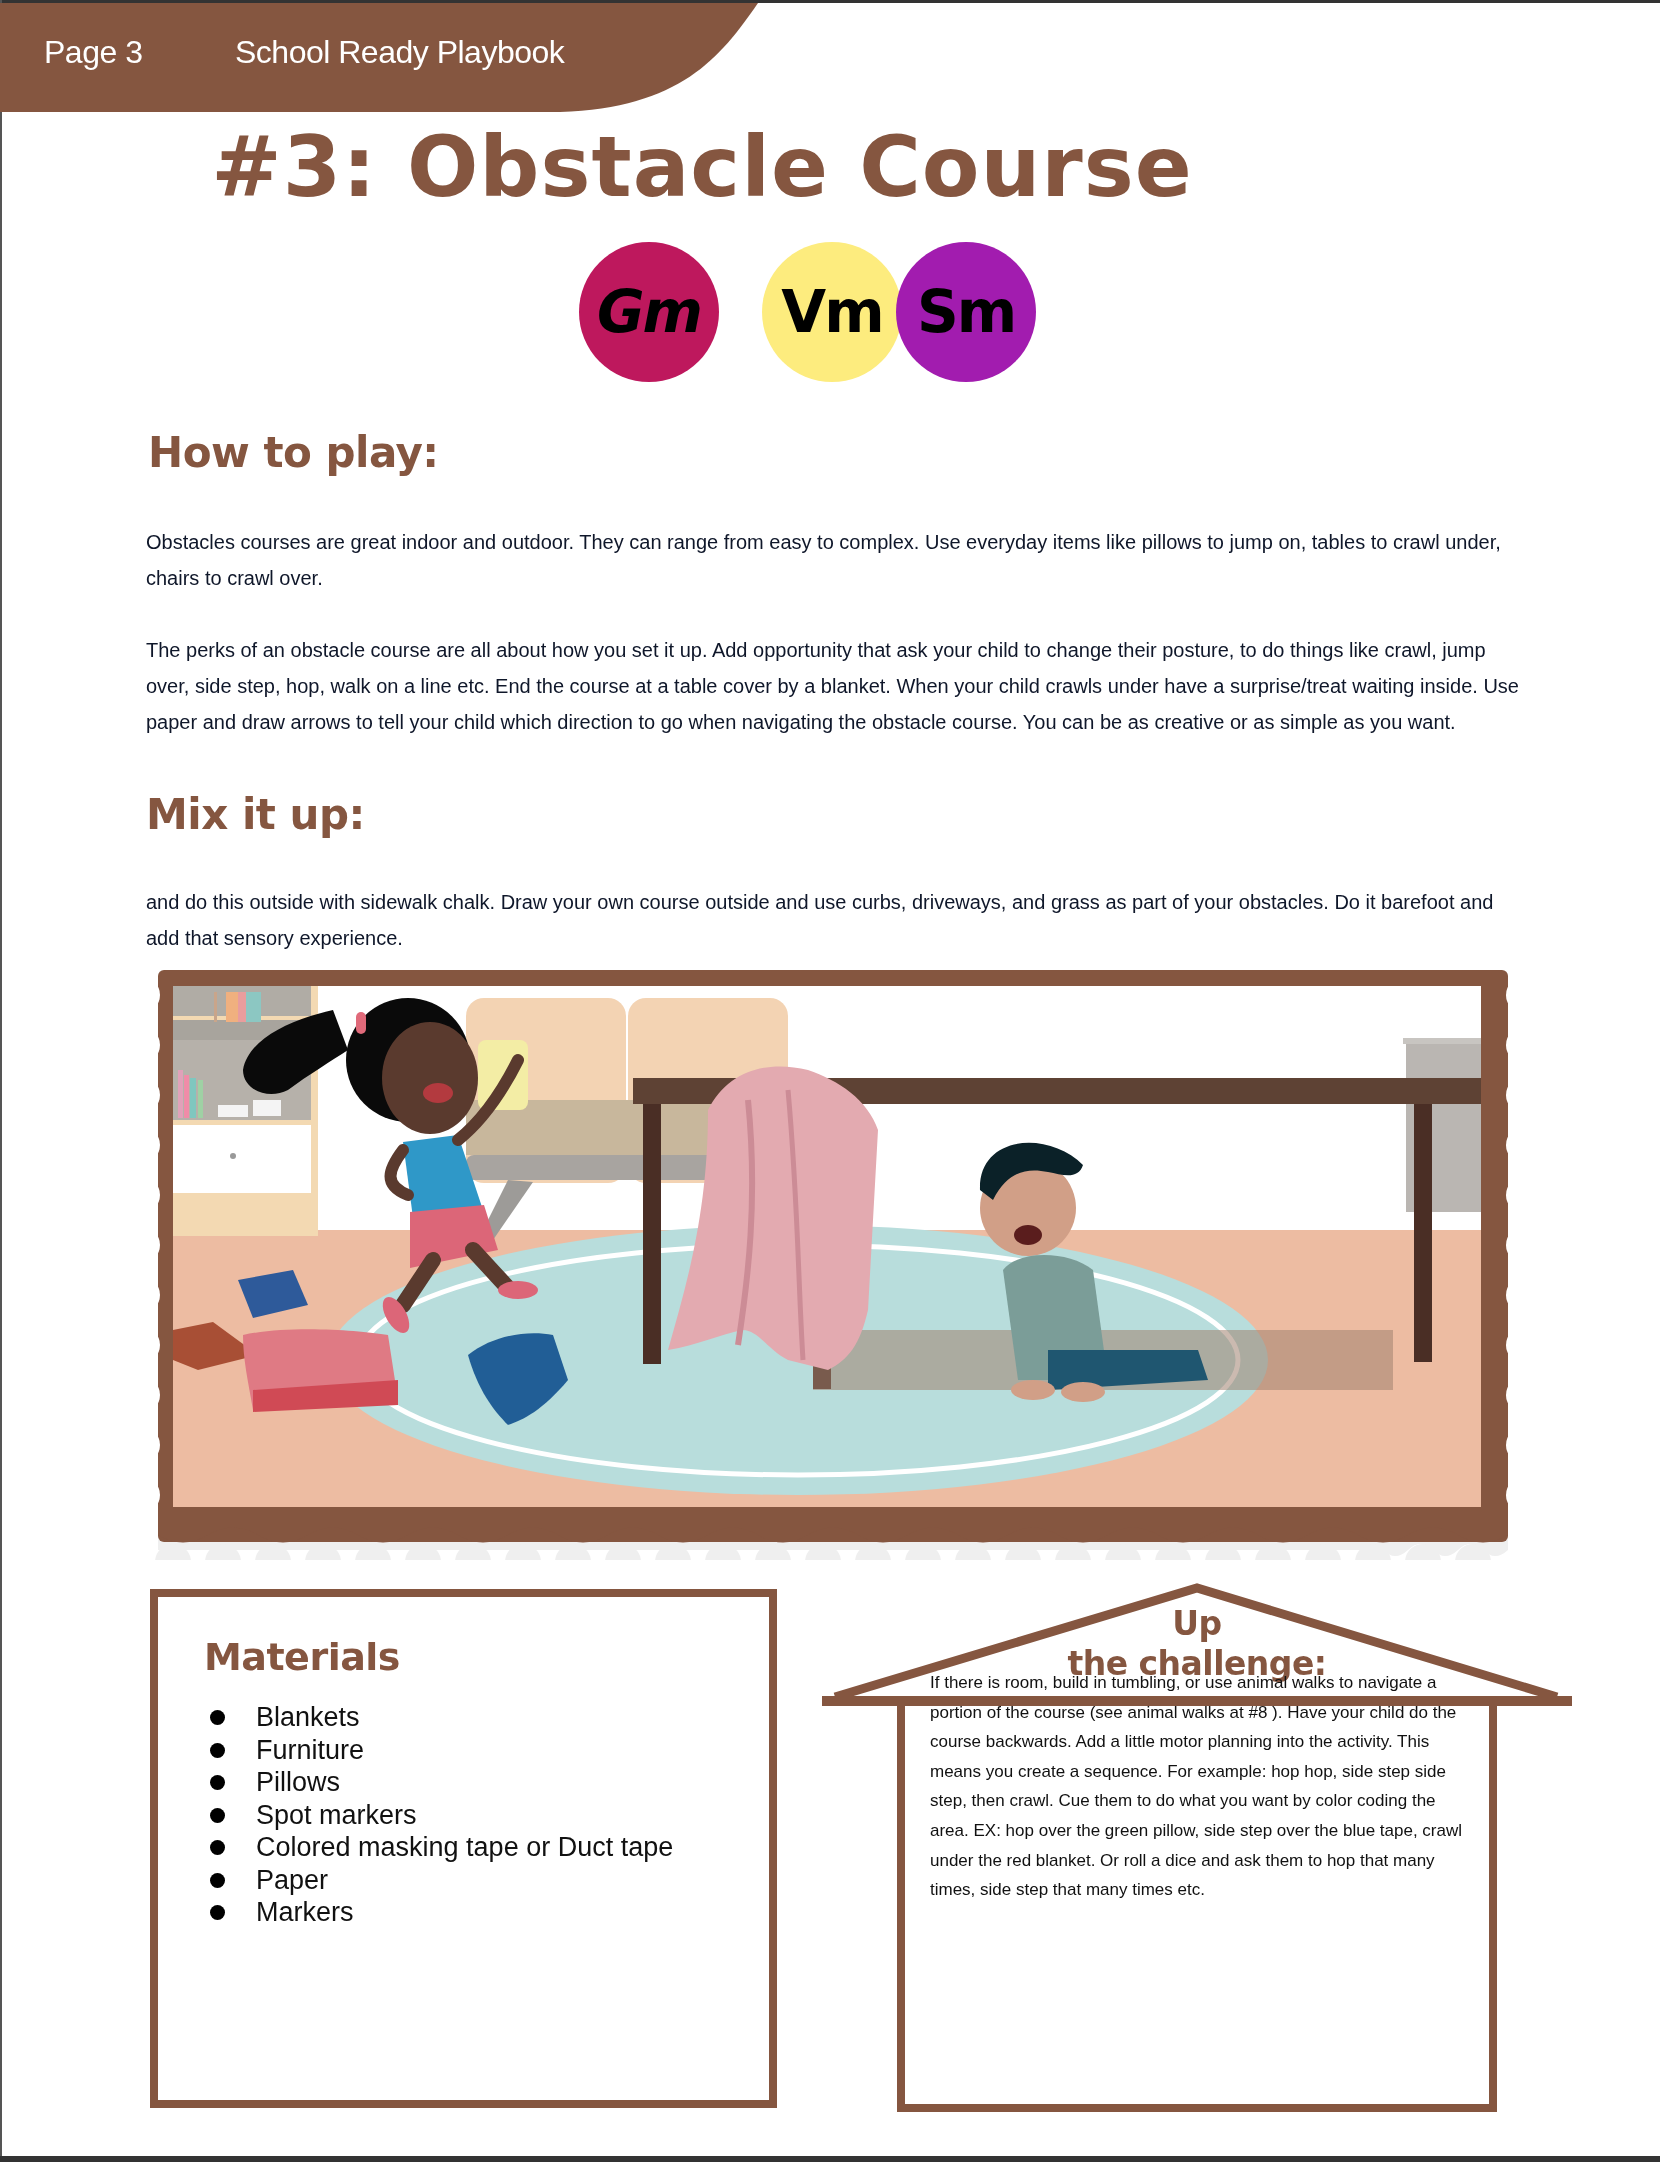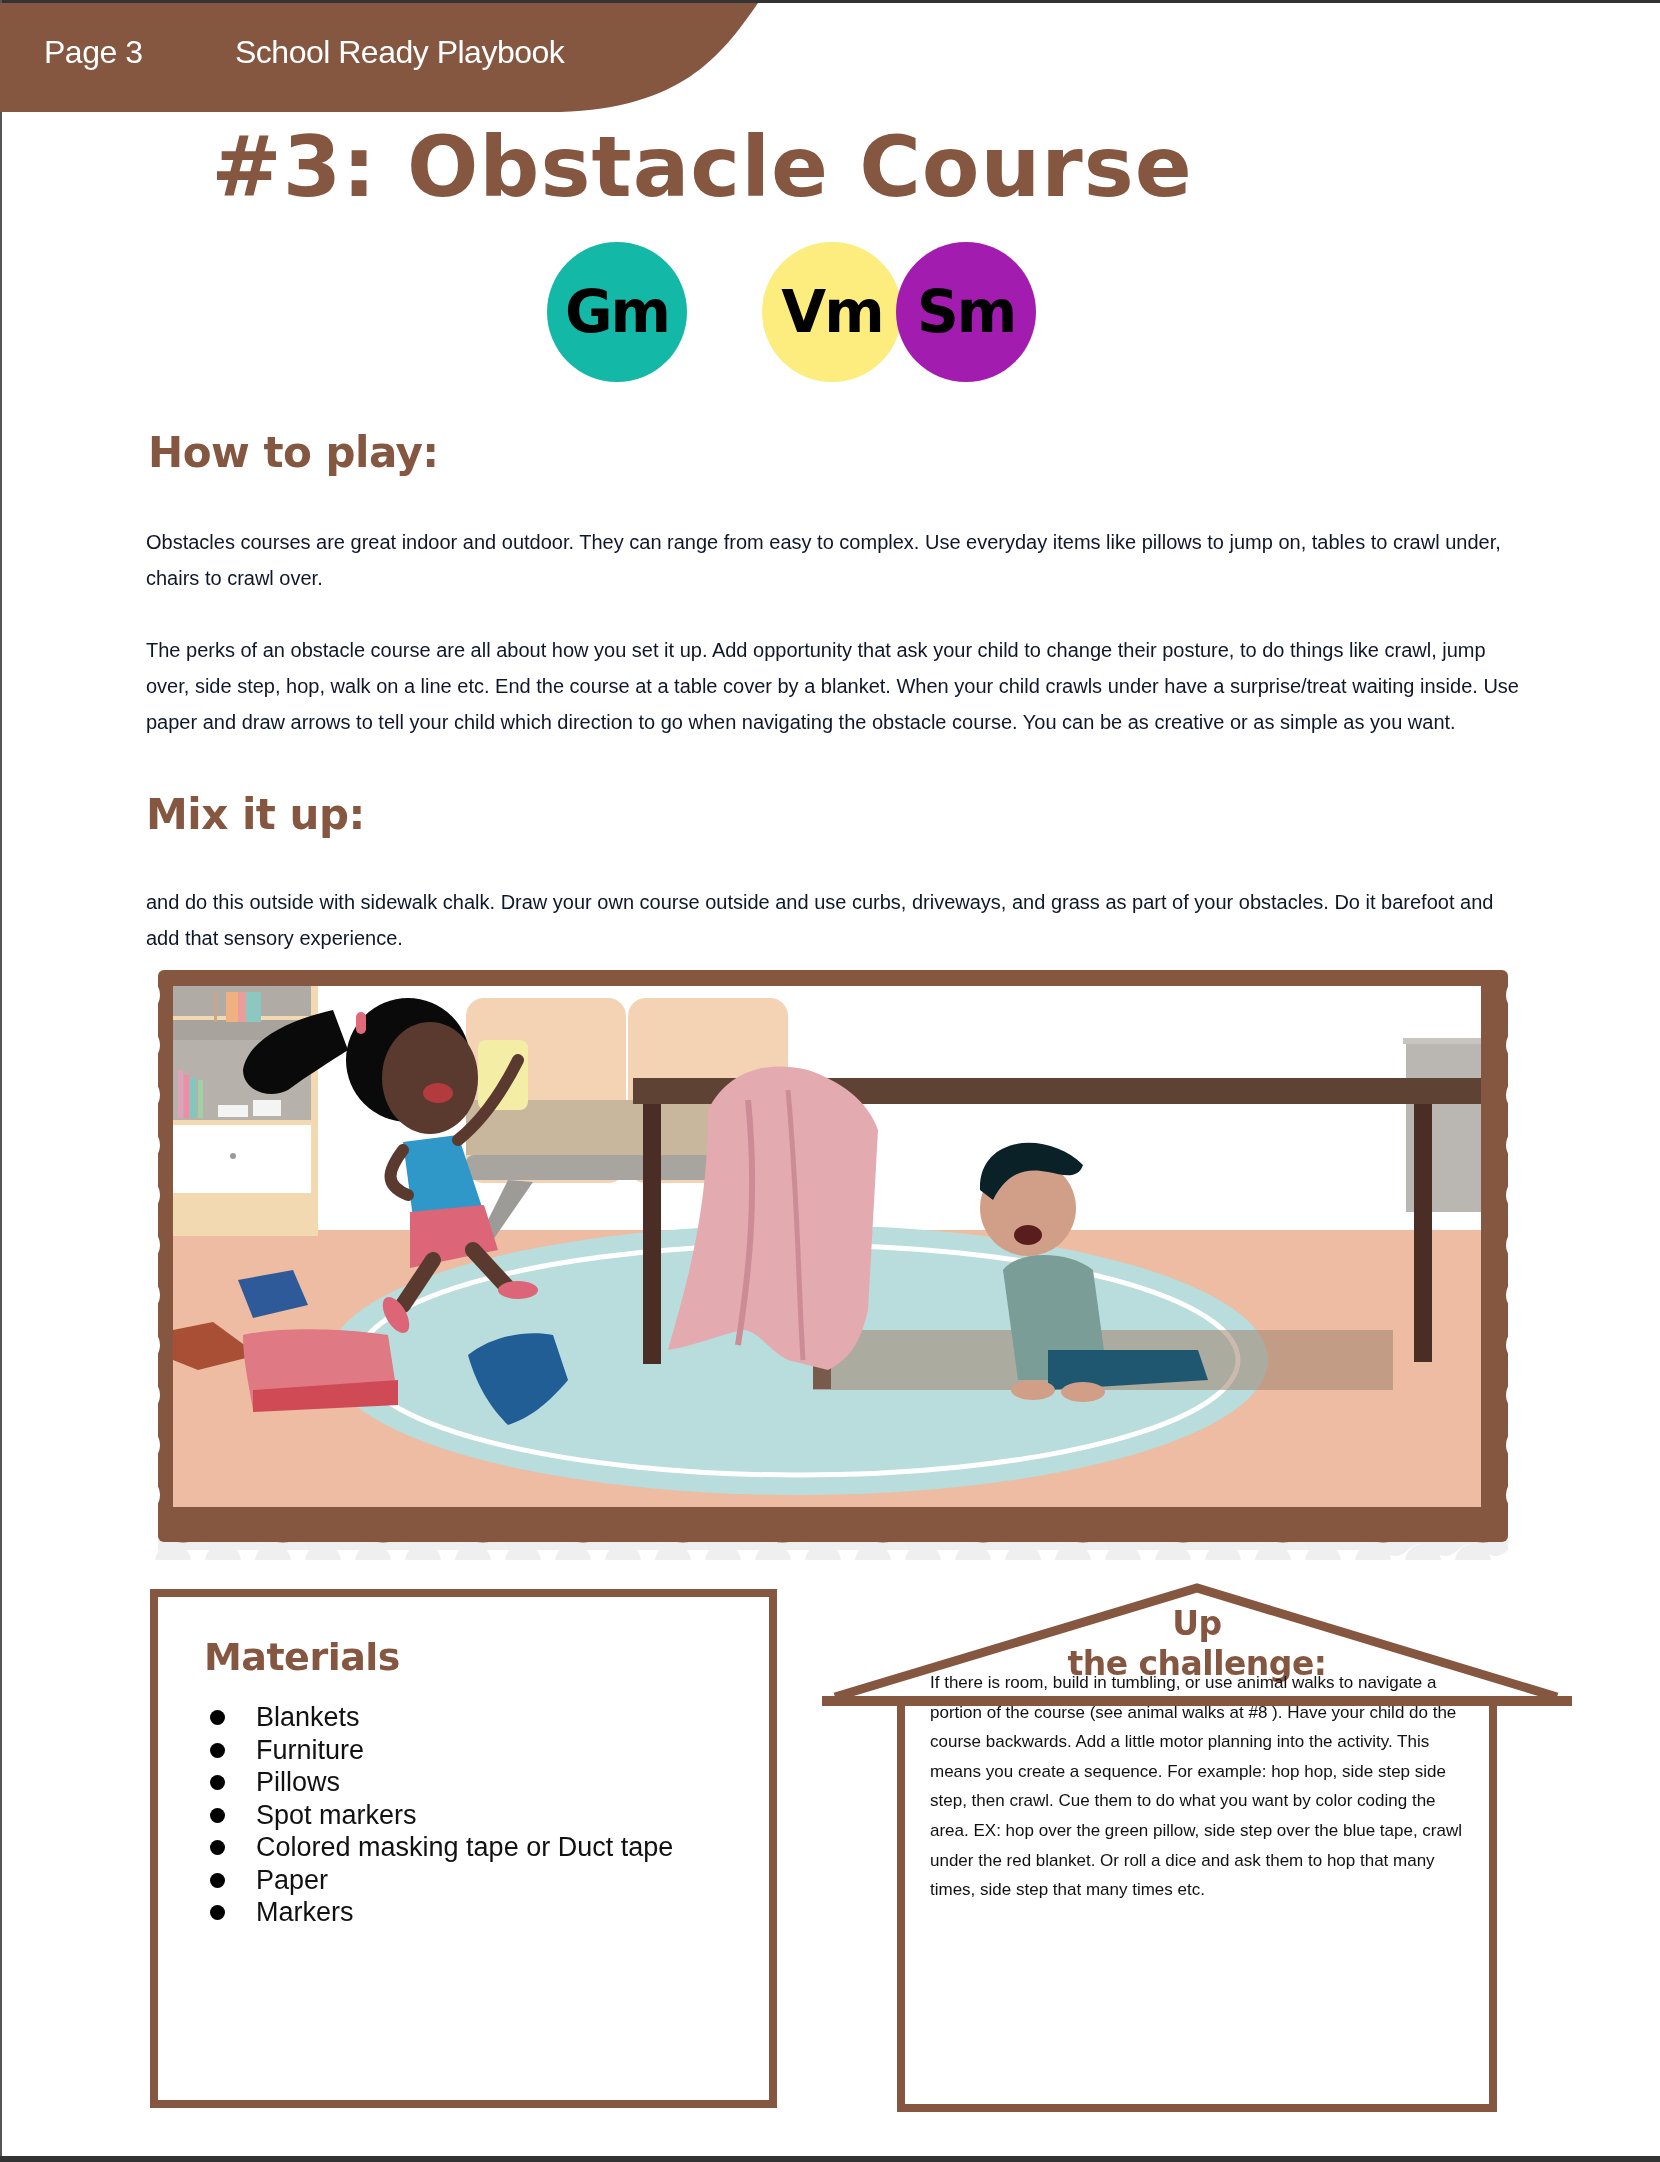--- a/index.html
+++ b/index.html
@@ -24,21 +24,21 @@
     font-family: "DejaVu Sans", sans-serif; letter-spacing: 1px;
   }
 
   .badge {
     width: 140px; height: 140px; border-radius: 50%;
     display: flex; align-items: center; justify-content: center;
     font-size: 58px; font-weight: bold; color: #000000;
     font-family: "DejaVu Sans", sans-serif; letter-spacing: -2px;
     top: 242px;
   }
-  .badge-gm { left: 547px; background: #14b8a6; }
+  .badge-gm { left: 579px; background: #be185d; font-style: italic; }
   .badge-vm { left: 762px; background: #FDEC7E; }
   .badge-sm { left: 896px; background: #a21caf; }
 
   .heading {
     font-family: "DejaVu Sans", sans-serif; font-weight: bold; color: #855640;
     font-size: 42px; letter-spacing: -0.5px;
   }
   .how-heading { left: 148px; top: 428px; }
   .mix-heading { left: 146px; top: 790px; }
 

